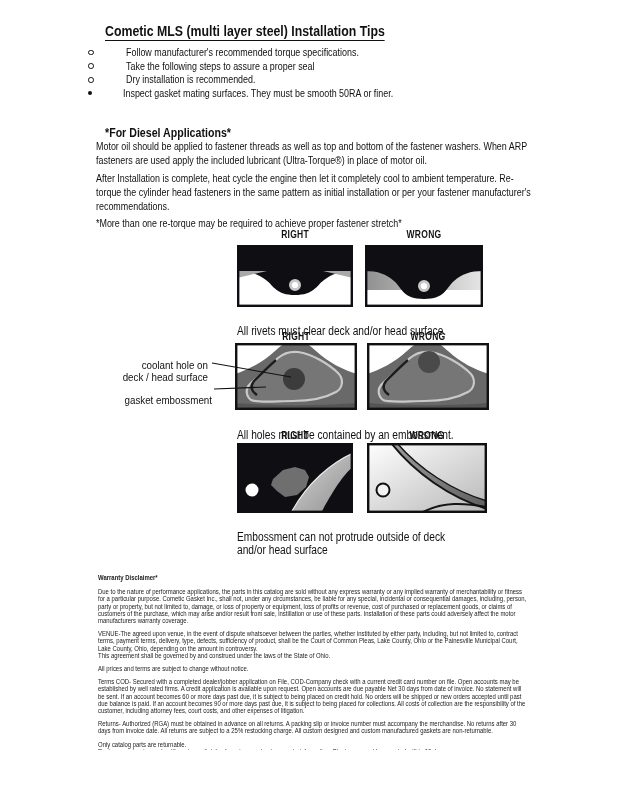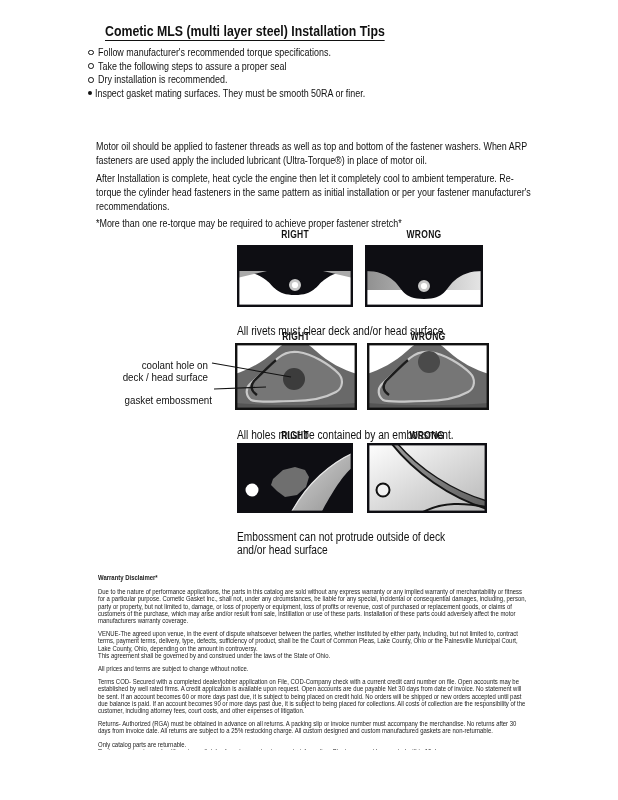--- a/index.html
+++ b/index.html
@@ -8,21 +8,21 @@
     font-family:"Liberation Sans", sans-serif; color:#111; overflow:hidden;
   }
   .cond  { transform:scaleX(0.85); transform-origin:0 0; display:inline-block; }
   .condc { transform:scaleX(0.85); transform-origin:50% 0; display:block; }
   .condr { transform:scaleX(0.85); transform-origin:100% 0; display:block; }
 
   .sec-title { position:absolute; left:105px; top:22px; white-space:nowrap; }
   .sec-title .t { font-size:14.5px; font-weight:bold; border-bottom:1.8px solid #111; padding-bottom:1px; }
 
   .sec-tips { position:absolute; left:88px; top:46px; }
-  .b-row { display:flex; align-items:flex-start; height:13.7px; }
+  .b-row { display:flex; align-items:flex-start; height:13.7px;gap:28px; }
   .b-row.sub { }
   .mk-open { flex:none; width:3.6px; height:3.6px; border:1.2px solid #111; border-radius:50%; margin:3.8px 4px 0 0; }
   .mk-dot  { flex:none; width:4.2px; height:4.2px; background:#111; border-radius:50%; margin:4px 3px 0 0; }
   .btext { font-size:10.5px; line-height:13.7px; white-space:nowrap; }
 
   .sec-diesel-h { position:absolute; left:105px; top:123px; white-space:nowrap; }
   .sec-diesel-h .t { font-size:12.5px; font-weight:bold; }
 
   .para { position:absolute; left:96px; width:515px; font-size:10.5px; line-height:14px; }
   .p1 { top:139px; } .p2 { top:171px; } .p3 { top:216px; white-space:nowrap; }
@@ -62,20 +62,23 @@
     <div class="b-row">
       <span class="mk-open"></span>
       <span class="btext cond">Dry installation is recommended.</span>
     </div>
     <div class="b-row sub">
       <span class="mk-dot"></span>
       <span class="btext cond">Inspect gasket mating surfaces.  They must be smooth 50RA or finer.</span>
     </div>
   </div>
 
+  <div class="sec-diesel-h">
+    <span class="t cond">*For Diesel Applications*</span>
+  </div>
   <div class="para p1 cond">Motor oil should be applied to fastener threads as well as top and bottom of the fastener washers. When ARP fasteners are used apply the included lubricant (Ultra-Torque®) in place of motor oil.</div>
   <div class="para p2 cond">After Installation is complete, heat cycle the engine then let it completely cool to ambient temperature. Re-torque the cylinder head fasteners in the same pattern as initial installation or per your fastener manufacturer's recommendations.</div>
   <div class="para p3 cond">*More than one re-torque may be required to achieve proper fastener stretch*</div>
 
   <div class="figures">
 
     <div class="fig-label" style="left:237px;top:0;width:116px">
       <span class="condc">RIGHT</span>
       </div>
     <div class="fig-label" style="left:365px;top:0;width:118px">

